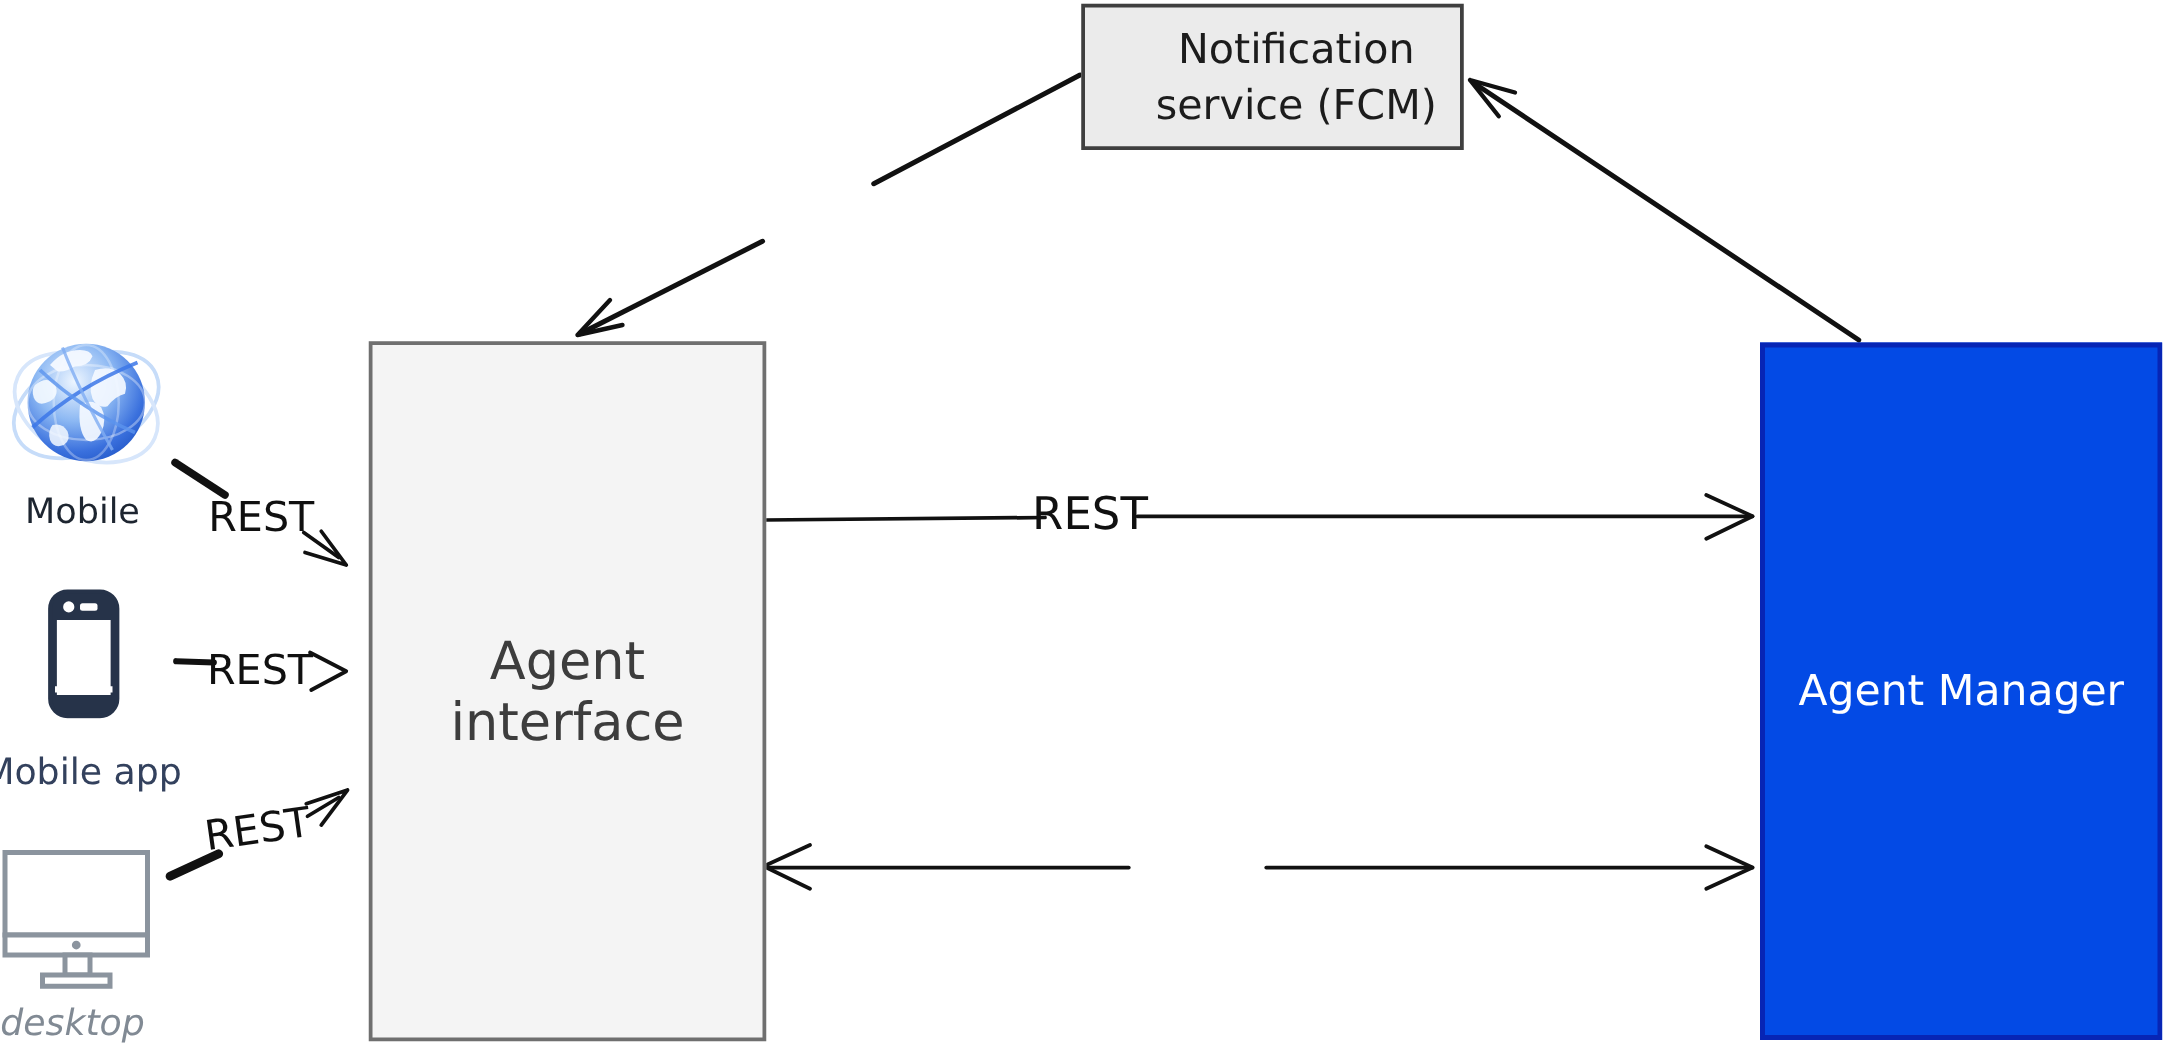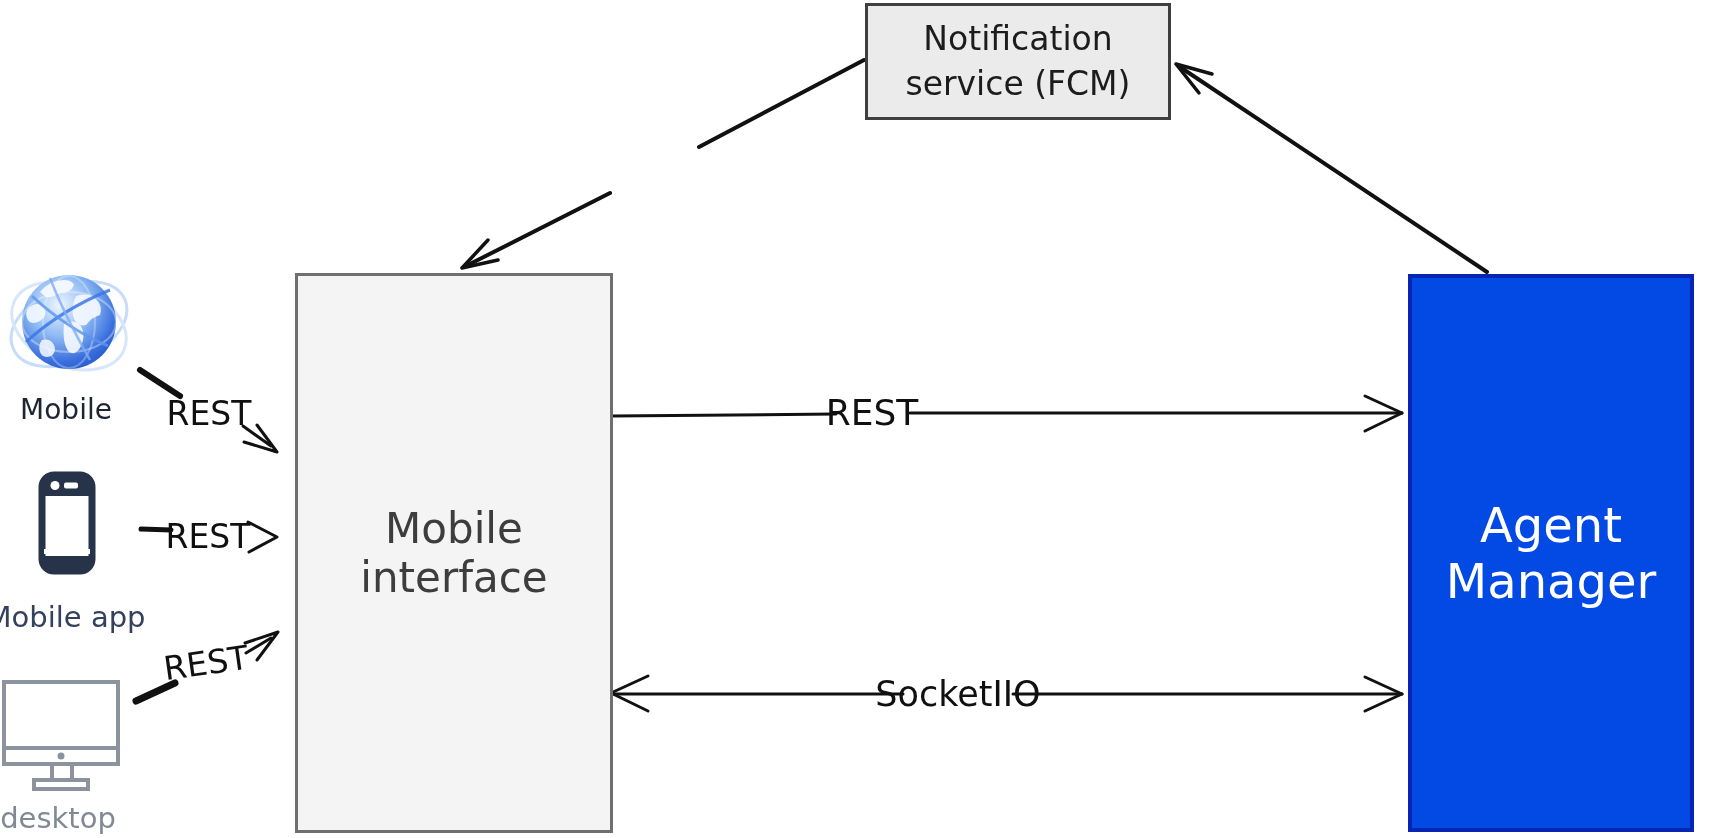--- a/index.html
+++ b/index.html
@@ -13,49 +13,49 @@
   svg.arrows{position:absolute;left:0;top:0;width:1730px;height:838px;pointer-events:none;}
   .node{
     position:absolute;
     display:flex;align-items:center;justify-content:center;
     text-align:center;
     box-sizing:border-box;
   }
   .node-notification{
     left:865px;top:3px;width:306px;height:117px;
     background:#ebebeb;border:3px solid #3f3f3f;
-    font-size:33px;color:#1c1c1c;line-height:1.35;
+    font-size:33px;color:#1c1c1c;line-height:1.35;justify-content:flex-end;
   }
   .node-notification span{display:block;width:262px;}
   .node-interface{
     left:295px;top:273px;width:318px;height:560px;
     background:#f4f4f4;border:3px solid #6f6f6f;
     font-size:42px;color:#3d3d3d;
   }
   .node-manager{
-    left:1408px;top:274px;width:286px;height:558px;
+    left:1408px;top:274px;width:322px;height:558px;
     background:#034AE5;border:4px solid #0725B5;
-    font-size:48px;color:#ffffff;
+    font-size:34px;color:#ffffff;
   }
   .edge-label{
     position:absolute;transform:translate(-50%,-50%);
     color:#101010;white-space:nowrap;
   }
   .lbl-push{left:660px;top:169px;font-size:37px;}
   .lbl-rest-main{left:872px;top:412px;font-size:36px;}
   .lbl-socket{left:958px;top:694px;font-size:35px;}
   .lbl-rest-browser{left:209px;top:413px;font-size:33px;}
   .lbl-rest-mobile{left:208px;top:536px;font-size:33px;}
   .lbl-rest-desktop{left:206px;top:663px;font-size:33px;transform:translate(-50%,-50%) rotate(-8deg);}
   .client-label{
     position:absolute;transform:translate(-50%,-50%);white-space:nowrap;
   }
   .lbl-browser{left:66px;top:409px;font-size:28px;color:#1d2530;}
   .lbl-mobile{left:66px;top:617px;font-size:29px;color:#33415d;}
-  .lbl-desktop{left:58px;top:818px;font-size:29px;color:#818a94;}
+  .lbl-desktop{left:58px;top:818px;font-size:29px;color:#818a94;font-style:italic;}
   .icon{position:absolute;}
   .icon-globe{left:6px;top:262px;}
   .icon-phone{left:38px;top:471px;}
   .icon-monitor{left:0px;top:678px;}
 </style>
 </head>
 <body>
 
 <div class="canvas">
 
@@ -101,29 +101,28 @@
       <path d="M246,653 L271,638"></path>
       <path d="M278,632 L245,643 M278,632 L257,660"></path>
     </g>
   </svg>
 
   <div class="node node-notification">
     <span>Notification service (FCM)</span>
   </div>
 
   <div class="node node-interface">
-    <span>Mobile interface</span>
+    <span>Agent interface</span>
   </div>
 
   <div class="node node-manager">
     <span>Agent Manager</span>
   </div>
 
   <div class="edge-label lbl-rest-main">REST</div>
-  <div class="edge-label lbl-socket">SocketIIO</div>
   <div class="edge-label lbl-rest-browser">REST</div>
   <div class="edge-label lbl-rest-mobile">REST</div>
   <div class="edge-label lbl-rest-desktop">REST</div>
 
   <div class="icon icon-globe">
     <svg width="126" height="126" viewBox="0 0 126 126">
       <defs>
         <radialGradient id="gsphere" cx="40%" cy="32%" r="75%">
           <stop offset="0%" stop-color="#eef6ff"></stop>
           <stop offset="45%" stop-color="#8cb8f3"></stop>

